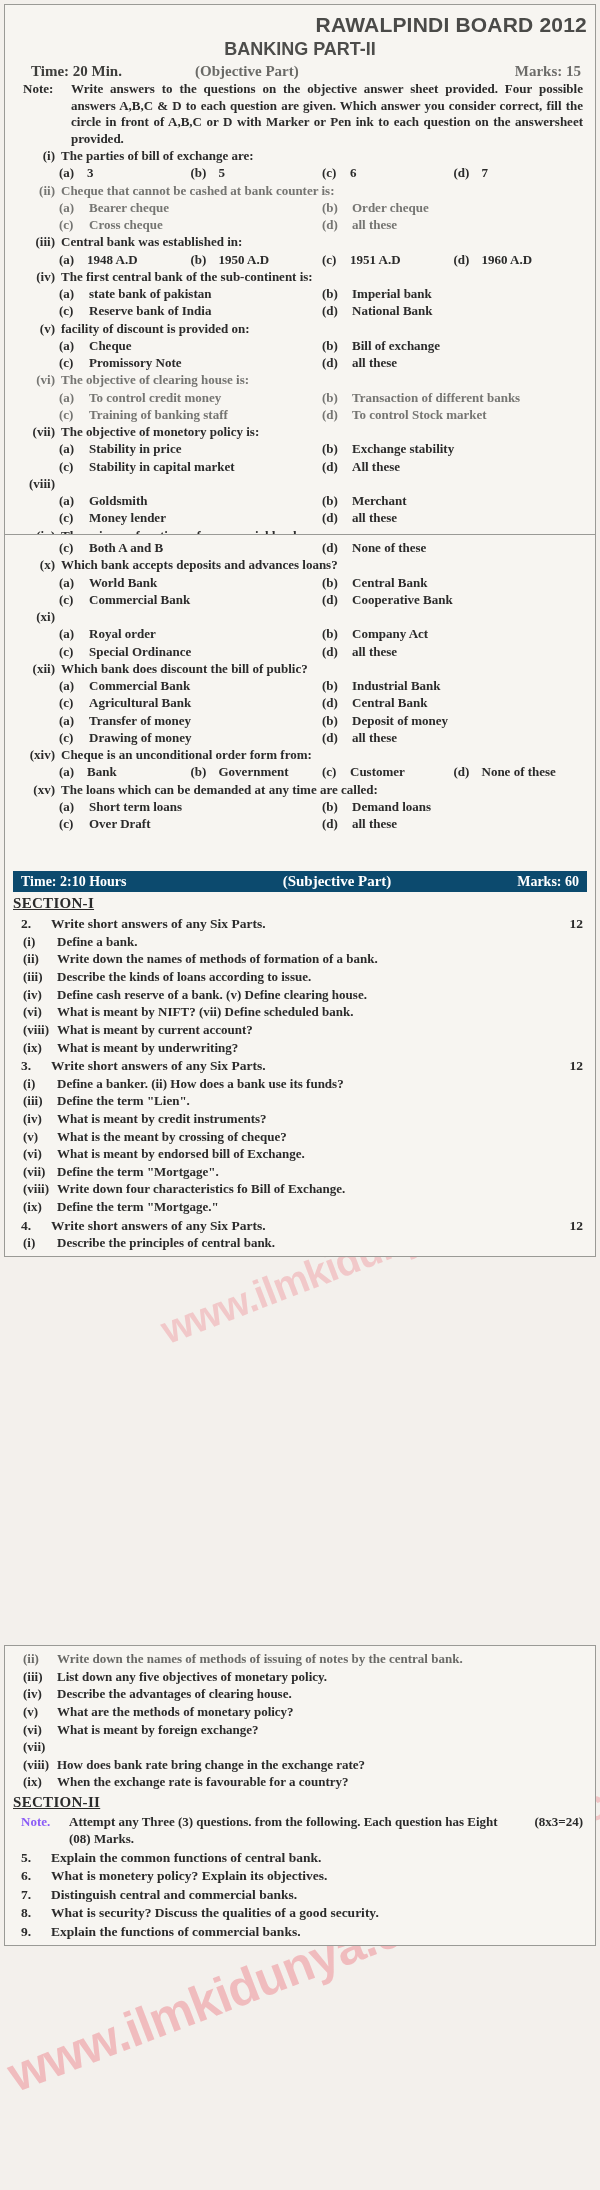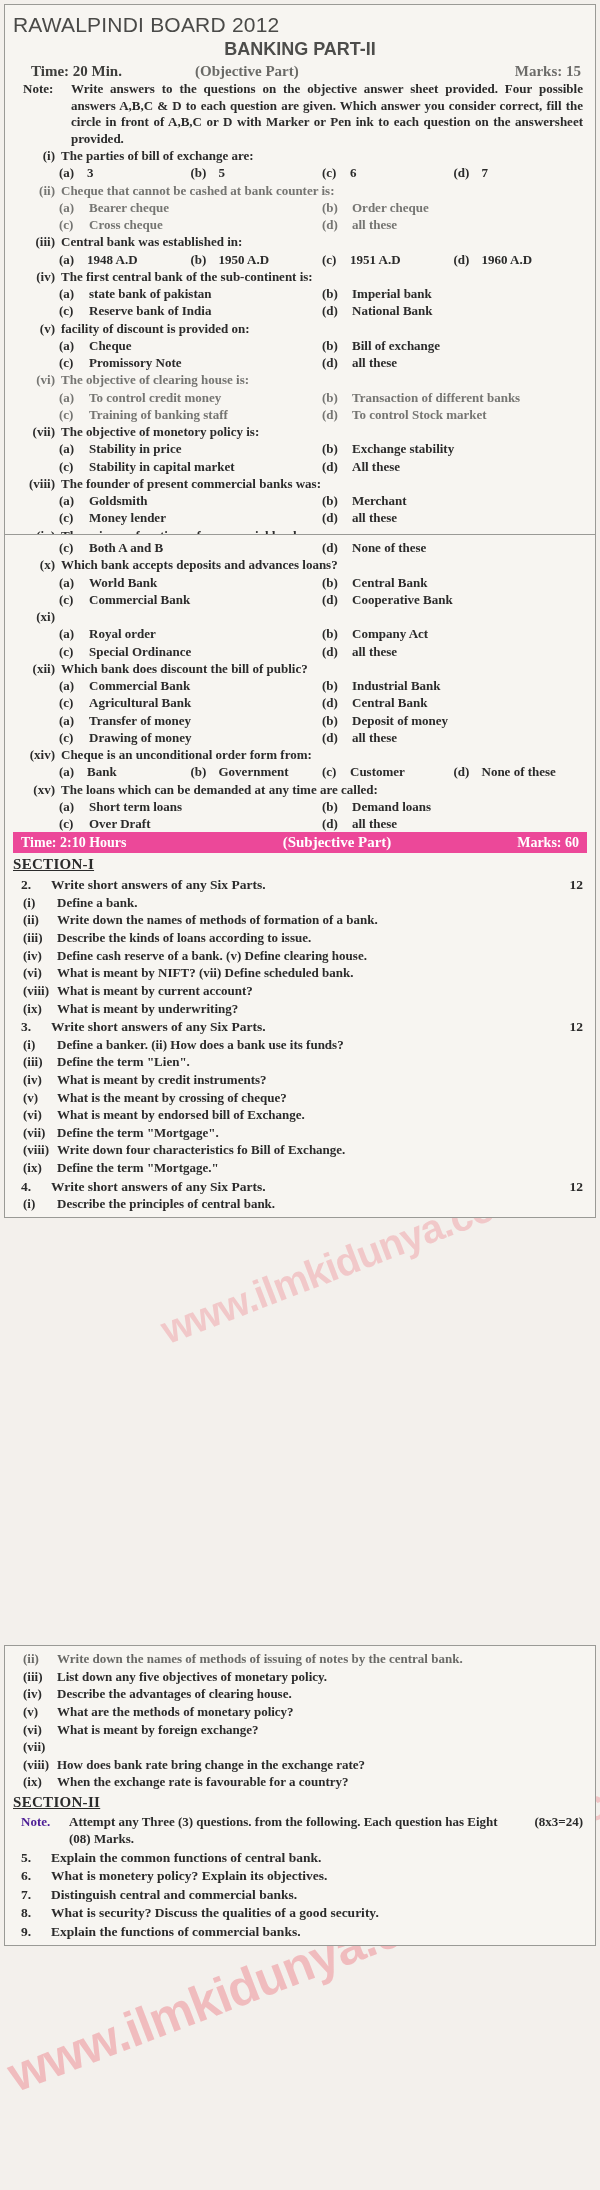--- a/index.html
+++ b/index.html
@@ -46,23 +46,23 @@
     width: 592px;
     background: #f7f5f1;
     border: 1px solid #9a9a96;
     box-sizing: border-box;
     z-index: 10;
   }
   .panel-inner { padding: 4px 8px 4px 8px; }
 
   
   .board-title {
-    text-align: left;
+    text-align: right;
     font-family: "Liberation Sans", sans-serif;
-    font-weight: normal;
+    font-weight: bold;
     font-size: 21px;
     color: #4a4a48;
     letter-spacing: .2px;
     margin: 4px 0 2px 0;
   }
   .subject-title {
     text-align: center;
     font-family: "Liberation Sans", sans-serif;
     font-weight: bold;
     font-size: 18px;
@@ -126,34 +126,35 @@
     display: flex;
     font-size: 13px;
     font-weight: bold;
     padding: 1px 2px 0 46px;
     line-height: 1.25;
   }
   .opts4 .cell { display: flex; flex: 1 1 25%; }
   .opts4 .cell .opt-l { width: 28px; flex: none; }
 
   .faded-txt { color: #757572; }
-  .vfaded    { color: #4c1d95; }
+  .vfaded    { color: #8b5cf6; }
 
   
   .subj-bar {
     display: flex;
     align-items: center;
-    background: #ec4899;
+    background: #0c4a6e;
     color: #ffffff;
     font-family: "Liberation Serif", serif;
     font-weight: bold;
     font-size: 14px;
     height: 21px;
     padding: 0 8px;
     box-sizing: border-box;
+    margin-top: 39px;
   }
   .subj-bar .sb-time  { width: 170px; }
   .subj-bar .sb-part  { flex: 1; text-align: center; font-size: 15px;}
   .subj-bar .sb-marks { width: 96px; text-align: right; }
 
   .section-head {
     font-weight: bold;
     font-size: 15px;
     text-decoration: underline;
     margin: 3px 0 2px 0;
@@ -382,21 +383,20 @@
               <span class="opt-l">(c)</span>
               <span class="opt-t">Stability in capital market</span>
             </div>
             <div class="opt">
               <span class="opt-l">(d)</span>
               <span class="opt-t">All these</span>
             </div>
           </div>
           <div class="q">
             <span class="q-num">(viii)</span>
-            <span class="q-body">The founder of present commercial banks was:</span>
           </div>
           <div class="opts">
             <div class="opt">
               <span class="opt-l">(a)</span>
               <span class="opt-t">Goldsmith</span>
             </div>
             <div class="opt">
               <span class="opt-l">(b)</span>
               <span class="opt-t">Merchant</span>
             </div>

